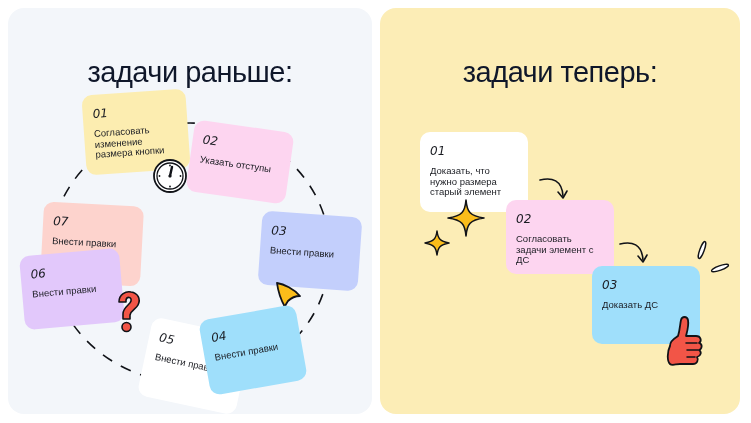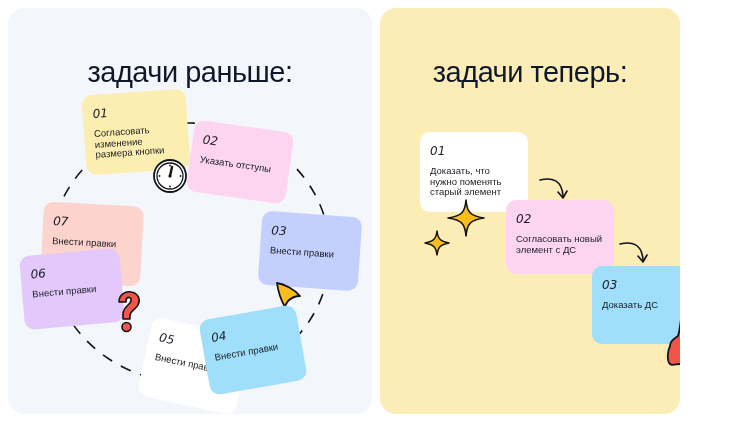--- a/index.html
+++ b/index.html
@@ -1,19 +1,19 @@
 <!DOCTYPE html>
 <html><head>
 <meta charset="utf-8">
 <style>
   html,body{margin:0;padding:0;background:#ffffff;}
   body{width:751px;height:423px;position:relative;overflow:hidden;font-family:"Liberation Sans","DejaVu Sans",sans-serif;color:#1a1c22;}
   .panel{position:absolute;top:8px;height:406px;border-radius:16px;overflow:hidden;}
   .panel.left{left:8px;width:364px;background:#f3f6fa;}
-  .panel.right{left:380px;width:300px;background:#fcedb6;}
+  .panel.right{left:380px;width:360px;background:#fcedb6;}
   .title{position:absolute;top:28px;left:0;width:100%;text-align:center;font-size:29px;letter-spacing:-0.5px;color:#0f172a;font-weight:400;margin-top:20px;}
   .card{position:absolute;border-radius:10px;box-sizing:border-box;padding:12px 10px;}
   .card .num{font-family:"DejaVu Sans",sans-serif;font-style:italic;font-size:12px;display:block;margin-bottom:8px;color:#1a1c22;}
   .card .txt{font-size:9.5px;line-height:10.5px;display:block;color:#1a1c22;}
   svg{position:absolute;overflow:visible;}
 </style>
 </head>
 <body>
 
 <div class="panel left">
@@ -77,38 +77,38 @@
     <path d="M3 12 C3 4 10 1 15 2 C22 3 25 9 22 15 C20 19 15 20 14 25 L14 29 L7 29 L7 24 C7 17 14 15 15 11 C16 7 11 6 10 10 L10 12 Z" fill="#f25547" stroke="#111318" stroke-width="1.6" stroke-linejoin="round"></path>
     <circle cx="10.5" cy="37" r="4.5" fill="#f25547" stroke="#111318" stroke-width="1.6"></circle>
   </svg>
 </div>
 
 <div class="panel right">
   <div class="title">задачи теперь:</div>
 
   <div class="card" style="left:40px;top:124px;width:108px;height:80px;background:#ffffff;">
     <span class="num">01</span>
-    <span class="txt">Доказать, что нужно поменять старый элемент</span>
+    <span class="txt">Доказать, что нужно размера старый элемент</span>
   </div>
 
   <svg style="left:158px;top:168px;width:34px;height:28px;" viewBox="0 0 34 28">
     <path d="M2 4 C14 1 24 4 25 20" fill="none" stroke="#111318" stroke-width="1.6" stroke-linecap="round"></path>
     <path d="M20 16 L25 22 L29 15" fill="none" stroke="#111318" stroke-width="1.6" stroke-linecap="round" stroke-linejoin="round"></path>
   </svg>
 
   <svg style="left:66px;top:190px;width:40px;height:40px;" viewBox="0 0 40 40">
     <path d="M20 2 C21 14 24 18 38 20 C24 22 21 26 20 38 C19 26 16 22 2 20 C16 18 19 14 20 2 Z" fill="#fbbd1a" stroke="#111318" stroke-width="1.6" stroke-linejoin="round"></path>
   </svg>
   <svg style="left:44px;top:222px;width:26px;height:26px;" viewBox="0 0 26 26">
     <path d="M13 1 C14 9 16 11 25 13 C16 15 14 17 13 25 C12 17 10 15 1 13 C10 11 12 9 13 1 Z" fill="#fbbd1a" stroke="#111318" stroke-width="1.5" stroke-linejoin="round"></path>
   </svg>
 
   <div class="card" style="left:126px;top:192px;width:108px;height:74px;background:#fdd5f0;">
     <span class="num">02</span>
-    <span class="txt">Согласовать новый элемент с ДС</span>
+    <span class="txt">Согласовать задачи элемент с ДС</span>
   </div>
 
   <svg style="left:238px;top:232px;width:34px;height:28px;" viewBox="0 0 34 28">
     <path d="M2 4 C14 1 24 4 25 20" fill="none" stroke="#111318" stroke-width="1.6" stroke-linecap="round"></path>
     <path d="M20 16 L25 22 L29 15" fill="none" stroke="#111318" stroke-width="1.6" stroke-linecap="round" stroke-linejoin="round"></path>
   </svg>
 
   <div class="card" style="left:212px;top:258px;width:108px;height:78px;background:#9fdffb;">
     <span class="num">03</span>
     <span class="txt">Доказать ДС</span>

